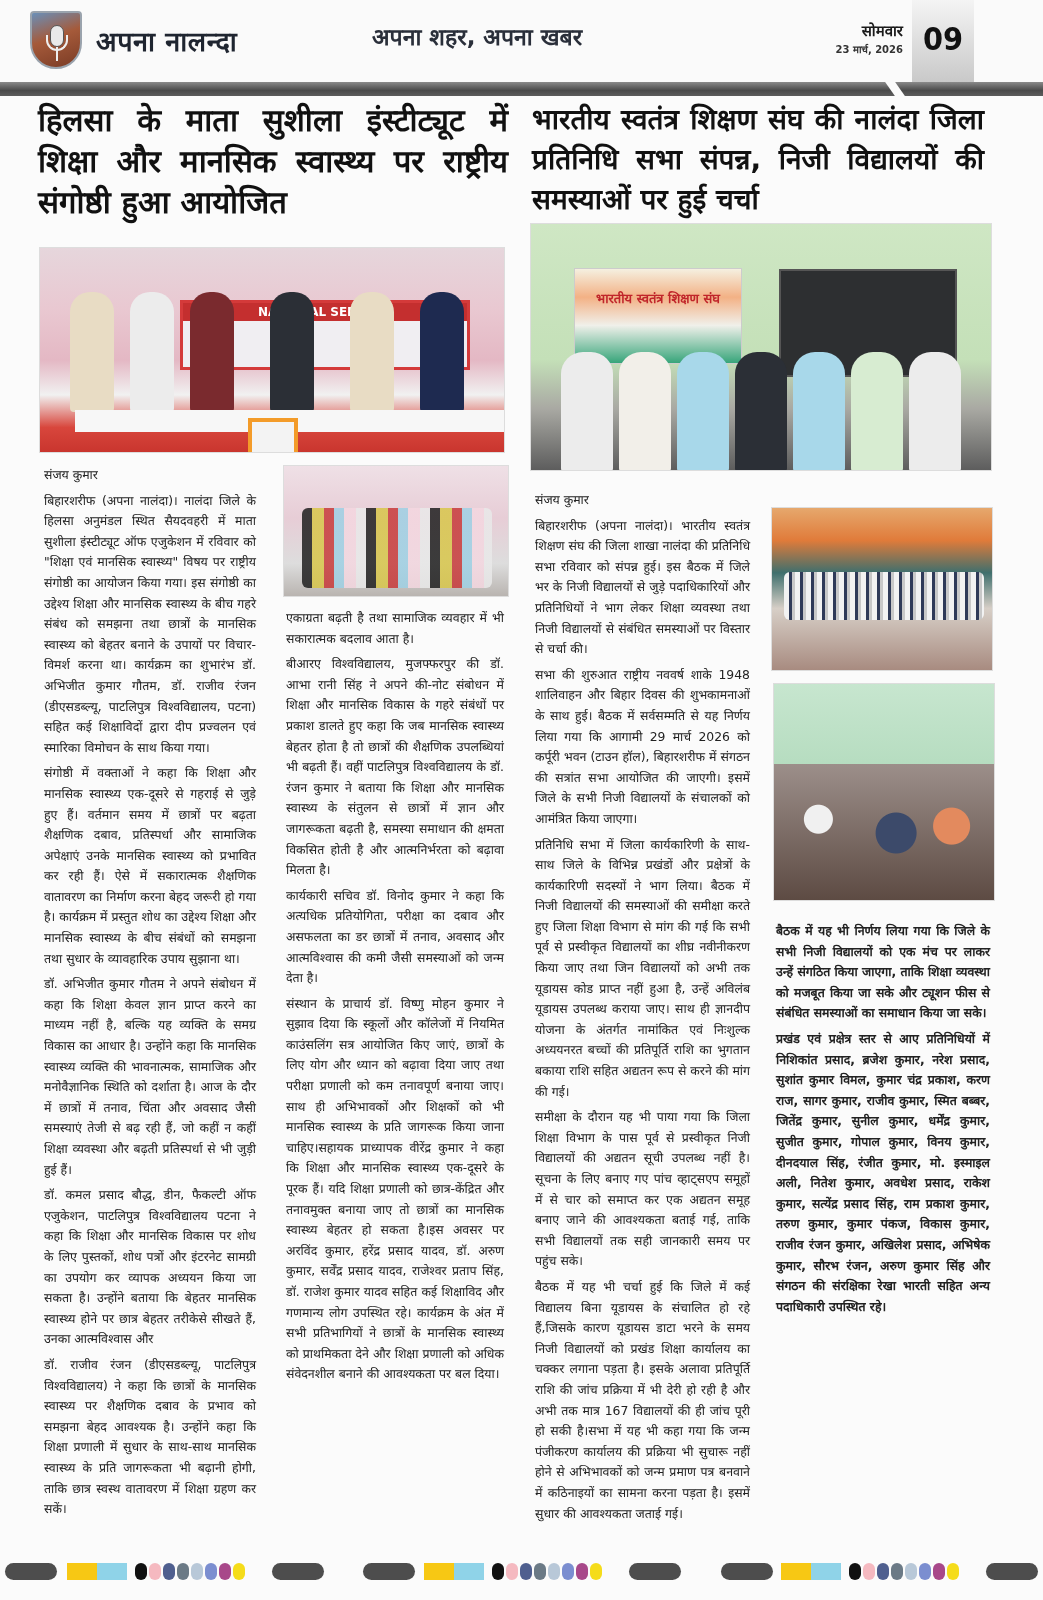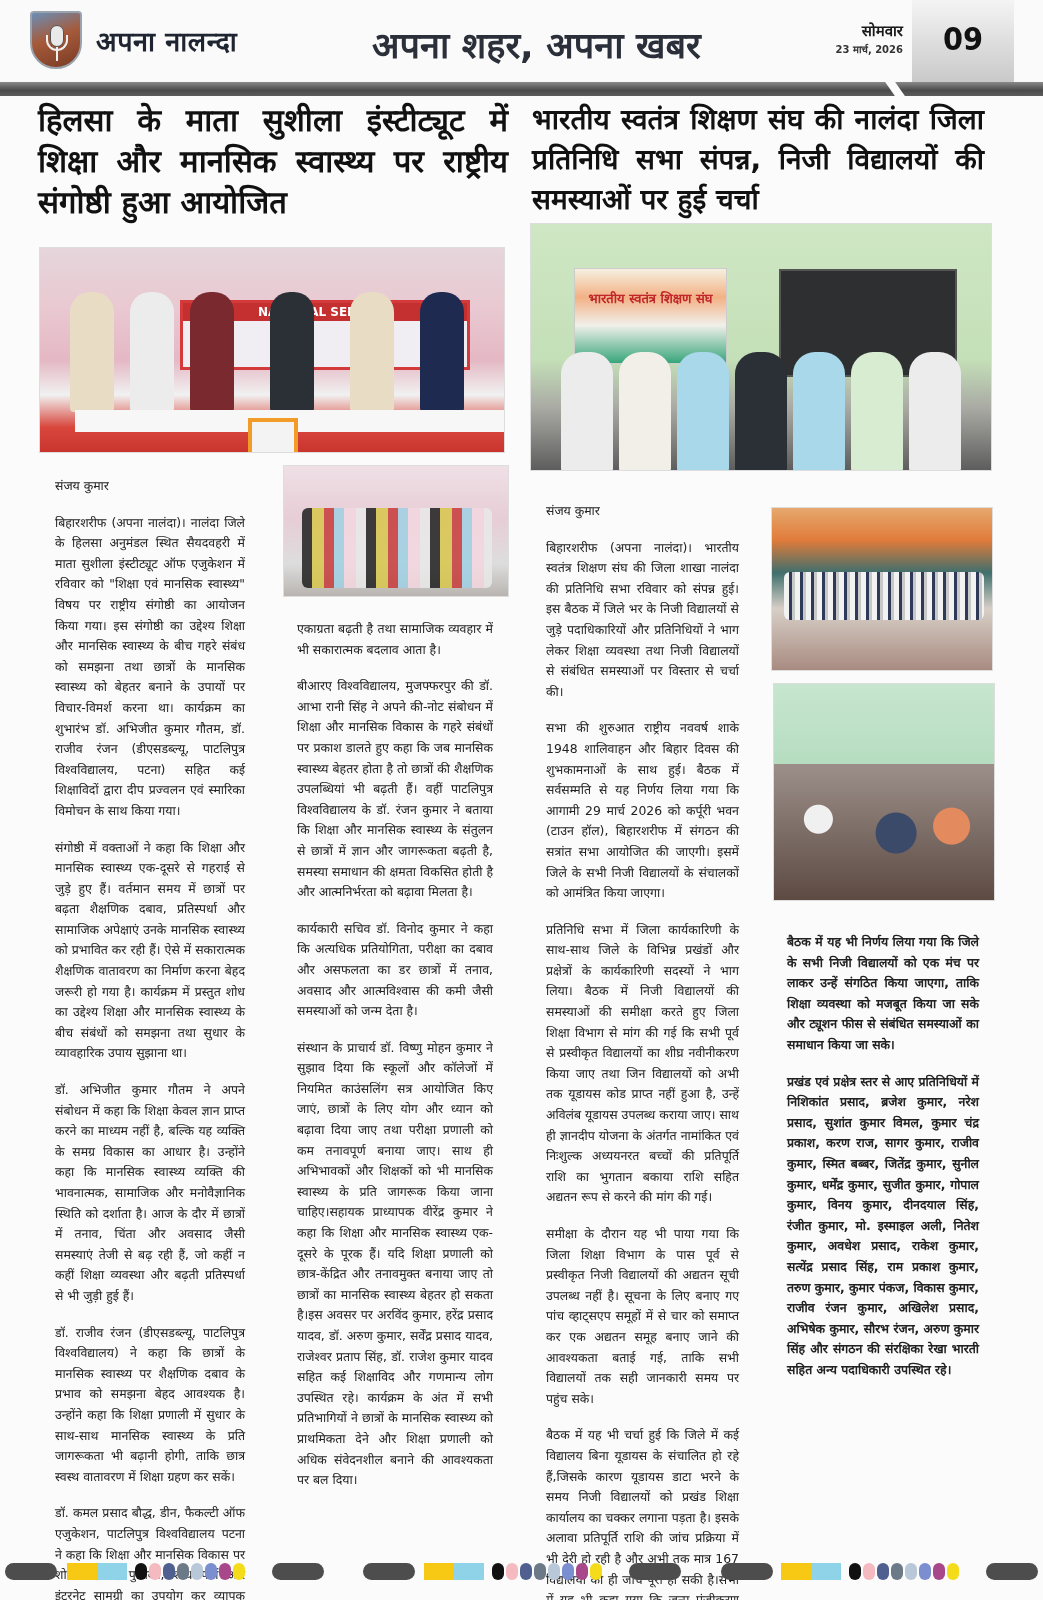--- a/index.html
+++ b/index.html
@@ -7,25 +7,25 @@
   body { font-family: "DejaVu Sans", "Liberation Sans", sans-serif; color: #1a1a1a; position: relative; }
 
   
   .masthead { position: absolute; left: 0; top: 0; width: 1043px; height: 82px; background: #fafafa; }
   .logo { position: absolute; left: 30px; top: 11px; width: 52px; height: 58px; border-radius: 4px 4px 26px 26px;
           background: linear-gradient(160deg, #6a8fb8 0%, #a55a3a 45%, #7a3b25 100%); border: 2px solid #9aa3ad; overflow: hidden; }
   .logo .mic { position: absolute; left: 18px; top: 12px; width: 14px; height: 22px; border-radius: 7px; background: #e9e9e9; border: 1px solid #555; }
   .logo .stand { position: absolute; left: 24px; top: 34px; width: 2px; height: 14px; background: #eee; }
   .logo .cup { position: absolute; left: 14px; top: 22px; width: 22px; height: 16px; border: 2px solid #eee; border-top: none; border-radius: 0 0 12px 12px; }
   .brand { position: absolute; left: 96px; top: 22px; font-size: 27px; font-weight: bold; color: #1f2530; letter-spacing: 0.5px; }
-  .tagline { position: absolute; left: 372px; top: 20px; font-size: 36px; font-weight: bold; color: #2a2f3a; }
+  .tagline { position: absolute; left: 372px; top: 20px; font-size: 23px; font-weight: bold; color: #2a2f3a; }
   .dateblock { position: absolute; right: 140px; top: 20px; text-align: right; }
   .dateblock .day { font-size: 15px; font-weight: bold; color: #1a1a1a; }
   .dateblock .date { font-size: 10px; font-weight: bold; color: #333; margin-top: 2px; }
-  .pagebox { position: absolute; left: 912px; top: 0; width: 102px; height: 82px;
+  .pagebox { position: absolute; left: 912px; top: 0; width: 62px; height: 82px;
              background: linear-gradient(180deg, #f4f4f4 0%, #c9c9c9 100%); }
   .pagebox span { display: block; text-align: center; font-size: 32px; font-weight: bold; line-height: 78px; color: #111; font-family: "DejaVu Sans Condensed", "DejaVu Sans", sans-serif; }
   .rule { position: absolute; left: 0; top: 82px; width: 1043px; height: 14px;
           background: linear-gradient(180deg, #8a8a8a 0%, #4a4a4a 60%, #5d5d5d 100%); }
   .rule .notch { position: absolute; left: 890px; top: 0; width: 10px; height: 14px; background: #fbfbfb; transform: skewX(35deg); }
 
   
   .headline { position: absolute; font-weight: bold; color: #111; line-height: 41px; font-size: 31px; text-align: justify; text-align-last: left; }
   .hl-left { left: 38px; top: 100px; width: 470px; }
   .hl-right { left: 532px; top: 100px; width: 452px; font-size: 28px; line-height: 40px; }
@@ -37,21 +37,21 @@
   .ph1 .banner { position: absolute; left: 140px; top: 52px; width: 290px; height: 70px; background: #f0eef2; border: 3px solid #d43a3a; }
   .ph1 .banner b { position: absolute; left: 0; top: 0; width: 100%; height: 18px; background: #c42f2f; color: #fff; font-size: 12px; text-align: center; line-height: 18px; }
   .ph1 .person { position: absolute; bottom: 40px; width: 44px; height: 120px; border-radius: 20px 20px 4px 4px; }
   .ph1 .table { position: absolute; left: 35px; top: 162px; width: 430px; height: 22px; background: #f7f7f7; }
   .ph1 .frame { position: absolute; left: 208px; top: 170px; width: 50px; height: 40px; background: #f3f3f3; border: 4px solid #f39b29; }
 
   .ph2 { left: 283px; top: 465px; width: 226px; height: 132px;
          background: linear-gradient(180deg, #efe0e6 0%, #e7cdd6 40%, #ddd 75%, #b9b4b0 100%); }
   .ph3 { left: 530px; top: 223px; width: 462px; height: 248px;
          background: linear-gradient(180deg, #cfe7c4 0%, #c4e0b8 55%, #a9a9a3 75%, #5d5d5d 100%); }
-  .ph3 .banner { position: absolute; left: 43px; top: 44px; width: 153px; height: 96px; border: 1px solid #ccc;
+  .ph3 .banner { position: absolute; left: 43px; top: 44px; width: 168px; height: 96px; border: 1px solid #ccc;
                  background: linear-gradient(180deg, #f5f0e0 0%, #f3b185 30%, #f0f0ea 60%, #37a57a 100%); }
   .ph3 .banner span { position: absolute; left: 0; top: 20px; width: 100%; text-align: center; color: #c0262b; font-size: 13px; font-weight: bold; }
   .ph3 .tv { position: absolute; left: 248px; top: 45px; width: 178px; height: 108px; background: #2d2f31; border: 2px solid #555; }
   .ph3 .seat { position: absolute; top: 128px; width: 52px; height: 120px; border-radius: 22px 22px 4px 4px; }
 
   .ph4 { left: 771px; top: 507px; width: 222px; height: 164px;
          background: linear-gradient(180deg, #e6a86d 0%, #e07b3a 20%, #3f6f6d 40%, #d7cfc7 62%, #a88b80 100%); }
   .ph4 .row { position: absolute; left: 12px; top: 64px; width: 200px; height: 48px; border-radius: 6px;
               background: repeating-linear-gradient(90deg, #f2f2f2 0 5px, #2f3a58 5px 8px, #c8c8c8 8px 11px); }
   .ph5 { left: 773px; top: 683px; width: 222px; height: 218px;
@@ -60,21 +60,21 @@
                 background: radial-gradient(circle at 20% 40%, #f0f0f0 0 14px, transparent 15px),
                             radial-gradient(circle at 55% 50%, #3c4a6a 0 20px, transparent 21px),
                             radial-gradient(circle at 80% 45%, #e38a5e 0 18px, transparent 19px),
                             linear-gradient(180deg, #9c8f8a, #5c4a42); }
 
   .shade-a { background: #ececec; } .shade-b { background: #7a2a2e; } .shade-c { background: #2b2f36; } .shade-d { background: #e8dcc4; } .shade-e { background: #1e2a50; }
   .shade-f { background: #f2efe9; } .shade-g { background: #a8d8ea; } .shade-h { background: #d7ecd1; }
 
   
   .col { position: absolute; font-size: 12.4px; line-height: 20.6px; color: #222; text-align: justify; }
-  .col p { margin: 16px; }
+  .col p { margin: 5px; }
   .col .by { text-align: left; }
   .c1 { left: 39px; top: 460px; width: 222px; }
   .c2 { left: 281px; top: 603px; width: 228px; }
   .c3 { left: 530px; top: 485px; width: 225px; }
   .c4 { left: 771px; top: 916px; width: 224px; font-weight: bold; }
   .pill { position: absolute; top: 1563px; width: 52px; height: 17px; border-radius: 9px; background: #4d4d4d; }
   .sq { position: absolute; top: 1563px; width: 30px; height: 17px; }
   .dot { position: absolute; top: 1563px; width: 12px; height: 17px; border-radius: 6px; }
 </style>
 </head>
@@ -118,22 +118,22 @@
 
 <div class="photo ph2">
   <div style="position:absolute;left:18px;top:42px;width:190px;height:80px;background:repeating-linear-gradient(90deg,#1f1f1f 0 10px,#d8c64a 10px 22px,#c73a3a 22px 32px,#9fd0e4 32px 42px,#f4d7e0 42px 54px,#e9e9e9 54px 64px);opacity:.85;border-radius:6px"></div>
 </div>
 
 <div class="col c1">
   <p class="by">संजय कुमार</p>
   <p>बिहारशरीफ (अपना नालंदा)। नालंदा जिले के हिलसा अनुमंडल स्थित सैयदवहरी में माता सुशीला इंस्टीट्यूट ऑफ एजुकेशन में रविवार को "शिक्षा एवं मानसिक स्वास्थ्य" विषय पर राष्ट्रीय संगोष्ठी का आयोजन किया गया। इस संगोष्ठी का उद्देश्य शिक्षा और मानसिक स्वास्थ्य के बीच गहरे संबंध को समझना तथा छात्रों के मानसिक स्वास्थ्य को बेहतर बनाने के उपायों पर विचार-विमर्श करना था। कार्यक्रम का शुभारंभ डॉ. अभिजीत कुमार गौतम, डॉ. राजीव रंजन (डीएसडब्ल्यू, पाटलिपुत्र विश्वविद्यालय, पटना) सहित कई शिक्षाविदों द्वारा दीप प्रज्वलन एवं स्मारिका विमोचन के साथ किया गया।</p>
   <p>संगोष्ठी में वक्ताओं ने कहा कि शिक्षा और मानसिक स्वास्थ्य एक-दूसरे से गहराई से जुड़े हुए हैं। वर्तमान समय में छात्रों पर बढ़ता शैक्षणिक दबाव, प्रतिस्पर्धा और सामाजिक अपेक्षाएं उनके मानसिक स्वास्थ्य को प्रभावित कर रही हैं। ऐसे में सकारात्मक शैक्षणिक वातावरण का निर्माण करना बेहद जरूरी हो गया है। कार्यक्रम में प्रस्तुत शोध का उद्देश्य शिक्षा और मानसिक स्वास्थ्य के बीच संबंधों को समझना तथा सुधार के व्यावहारिक उपाय सुझाना था।</p>
   <p>डॉ. अभिजीत कुमार गौतम ने अपने संबोधन में कहा कि शिक्षा केवल ज्ञान प्राप्त करने का माध्यम नहीं है, बल्कि यह व्यक्ति के समग्र विकास का आधार है। उन्होंने कहा कि मानसिक स्वास्थ्य व्यक्ति की भावनात्मक, सामाजिक और मनोवैज्ञानिक स्थिति को दर्शाता है। आज के दौर में छात्रों में तनाव, चिंता और अवसाद जैसी समस्याएं तेजी से बढ़ रही हैं, जो कहीं न कहीं शिक्षा व्यवस्था और बढ़ती प्रतिस्पर्धा से भी जुड़ी हुई हैं।</p>
+  <p>डॉ. कमल प्रसाद बौद्ध, डीन, फैकल्टी ऑफ एजुकेशन, पाटलिपुत्र विश्वविद्यालय पटना ने कहा कि शिक्षा और मानसिक विकास पर शोध के लिए पुस्तकों, शोध पत्रों और इंटरनेट सामग्री का उपयोग कर व्यापक अध्ययन किया जा सकता है। उन्होंने बताया कि बेहतर मानसिक स्वास्थ्य होने पर छात्र बेहतर तरीकेसे सीखते हैं, उनका आत्मविश्वास और</p>
   <p>डॉ. राजीव रंजन (डीएसडब्ल्यू, पाटलिपुत्र विश्वविद्यालय) ने कहा कि छात्रों के मानसिक स्वास्थ्य पर शैक्षणिक दबाव के प्रभाव को समझना बेहद आवश्यक है। उन्होंने कहा कि शिक्षा प्रणाली में सुधार के साथ-साथ मानसिक स्वास्थ्य के प्रति जागरूकता भी बढ़ानी होगी, ताकि छात्र स्वस्थ वातावरण में शिक्षा ग्रहण कर सकें।</p>
-  <p>डॉ. कमल प्रसाद बौद्ध, डीन, फैकल्टी ऑफ एजुकेशन, पाटलिपुत्र विश्वविद्यालय पटना ने कहा कि शिक्षा और मानसिक विकास पर शोध के लिए पुस्तकों, शोध पत्रों और इंटरनेट सामग्री का उपयोग कर व्यापक अध्ययन किया जा सकता है। उन्होंने बताया कि बेहतर मानसिक स्वास्थ्य होने पर छात्र बेहतर तरीकेसे सीखते हैं, उनका आत्मविश्वास और</p>
 </div>
 
 <div class="col c2">
   <p>एकाग्रता बढ़ती है तथा सामाजिक व्यवहार में भी सकारात्मक बदलाव आता है।</p>
   <p>बीआरए विश्वविद्यालय, मुजफ्फरपुर की डॉ. आभा रानी सिंह ने अपने की-नोट संबोधन में शिक्षा और मानसिक विकास के गहरे संबंधों पर प्रकाश डालते हुए कहा कि जब मानसिक स्वास्थ्य बेहतर होता है तो छात्रों की शैक्षणिक उपलब्धियां भी बढ़ती हैं। वहीं पाटलिपुत्र विश्वविद्यालय के डॉ. रंजन कुमार ने बताया कि शिक्षा और मानसिक स्वास्थ्य के संतुलन से छात्रों में ज्ञान और जागरूकता बढ़ती है, समस्या समाधान की क्षमता विकसित होती है और आत्मनिर्भरता को बढ़ावा मिलता है।</p>
   <p>कार्यकारी सचिव डॉ. विनोद कुमार ने कहा कि अत्यधिक प्रतियोगिता, परीक्षा का दबाव और असफलता का डर छात्रों में तनाव, अवसाद और आत्मविश्वास की कमी जैसी समस्याओं को जन्म देता है।</p>
   <p>संस्थान के प्राचार्य डॉ. विष्णु मोहन कुमार ने सुझाव दिया कि स्कूलों और कॉलेजों में नियमित काउंसलिंग सत्र आयोजित किए जाएं, छात्रों के लिए योग और ध्यान को बढ़ावा दिया जाए तथा परीक्षा प्रणाली को कम तनावपूर्ण बनाया जाए। साथ ही अभिभावकों और शिक्षकों को भी मानसिक स्वास्थ्य के प्रति जागरूक किया जाना चाहिए।सहायक प्राध्यापक वीरेंद्र कुमार ने कहा कि शिक्षा और मानसिक स्वास्थ्य एक-दूसरे के पूरक हैं। यदि शिक्षा प्रणाली को छात्र-केंद्रित और तनावमुक्त बनाया जाए तो छात्रों का मानसिक स्वास्थ्य बेहतर हो सकता है।इस अवसर पर अरविंद कुमार, हरेंद्र प्रसाद यादव, डॉ. अरुण कुमार, सर्वेंद्र प्रसाद यादव, राजेश्वर प्रताप सिंह, डॉ. राजेश कुमार यादव सहित कई शिक्षाविद और गणमान्य लोग उपस्थित रहे। कार्यक्रम के अंत में सभी प्रतिभागियों ने छात्रों के मानसिक स्वास्थ्य को प्राथमिकता देने और शिक्षा प्रणाली को अधिक संवेदनशील बनाने की आवश्यकता पर बल दिया।</p>
 </div>
 
 <h1 class="headline hl-right">भारतीय स्वतंत्र शिक्षण संघ की नालंदा जिला प्रतिनिधि सभा संपन्न, निजी विद्यालयों की समस्याओं पर हुई चर्चा</h1>

